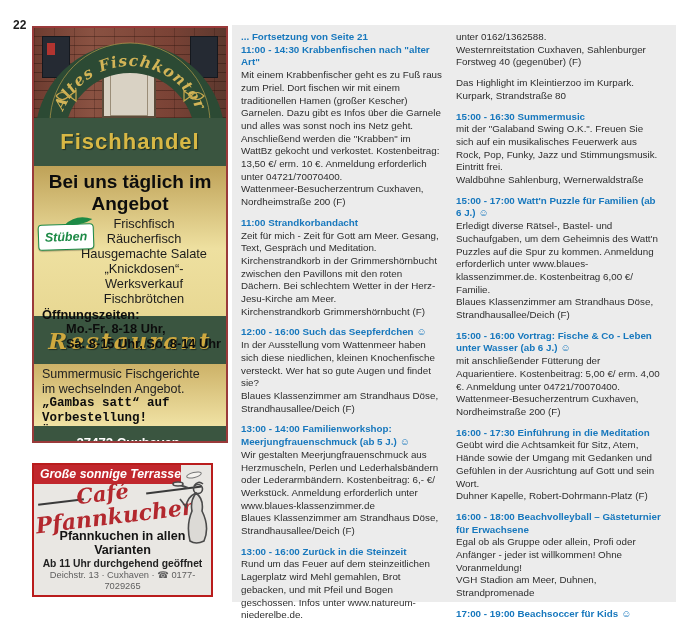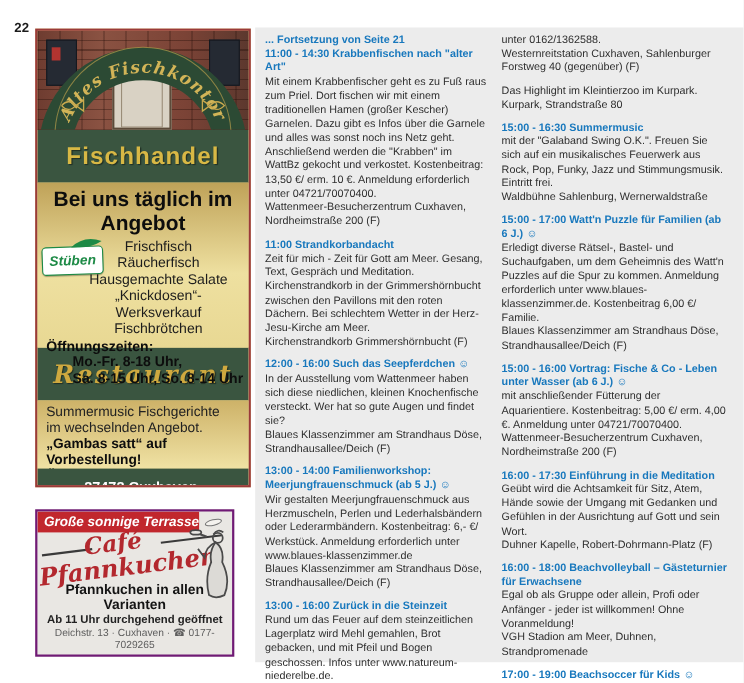--- a/index.html
+++ b/index.html
@@ -55,28 +55,28 @@
 
   .stueben { position:absolute; left:4px; top:58px; width:56px; height:26px; background:#ffffff;
              border:1px solid #1d8a46; border-radius:4px; transform:rotate(-2deg);
              display:flex; align-items:center; justify-content:center; box-shadow:0 1px 1px rgba(0,0,0,.3); }
   .stueben-txt { color:#1d8a46; font-weight:bold; font-style:italic; font-size:12.5px; }
   .stueben-fish { position:absolute; right:-4px; top:-9px; }
 
   .ad1-tan2 { height:62px; flex:none; padding:3px 0 0 8px;
     background:linear-gradient(180deg,#cdb268,#f0e2a4); }
   .t2a { font-size:12.5px; line-height:14.6px; color:#222; }
-  .t2b { font-size:12.5px; line-height:14.6px; color:#0d0d0d; font-weight:bold; }
+  .t2b { font-size:12.5px; line-height:14.6px; color:#0d0d0d; font-weight:bold;font-family:Liberation Mono, monospace; }
 
   .ad1-footer { flex:1; background:#3a5540; color:#ffffff; text-align:center;
     font-weight:bold; font-size:13.2px; line-height:15.5px; padding-top:9px; }
 
   
   .ad2 { position:absolute; left:32px; top:463px; width:181px; height:134px;
-         border:2px solid #701a75; background:#e9e7e3; overflow:hidden; }
+         border:2px solid #b91c1c; background:#e9e7e3; overflow:hidden; }
   .ad2-banner { position:absolute; left:0; top:0; width:147px; height:19px; background:#c1272d;
     color:#fff; font-style:italic; font-weight:bold; font-size:12.3px; line-height:19px; padding-left:6px; }
   .pancake { position:absolute; left:152px; top:7px; width:16px; height:6px; border:1px solid #777;
     border-radius:50%; background:#f4f2ee; transform:rotate(-14deg); }
   .script-wrap { position:absolute; left:0; top:18px; width:140px; text-align:center; transform:rotate(-7deg); color:#b3282e; font-family:"DejaVu Serif", serif; font-style:italic; font-weight:bold; }
   .script-cafe { font-size:21px; line-height:22px; }
   .script-pfann { font-size:22px; line-height:24px; letter-spacing:0; }
   .stroke { position:absolute; height:2px; background:#3a3a3a; transform:rotate(-7deg); }
   .stroke.s1 { left:4px; top:36px; width:46px; }
   .stroke.s2 { left:112px; top:24px; width:56px; }

